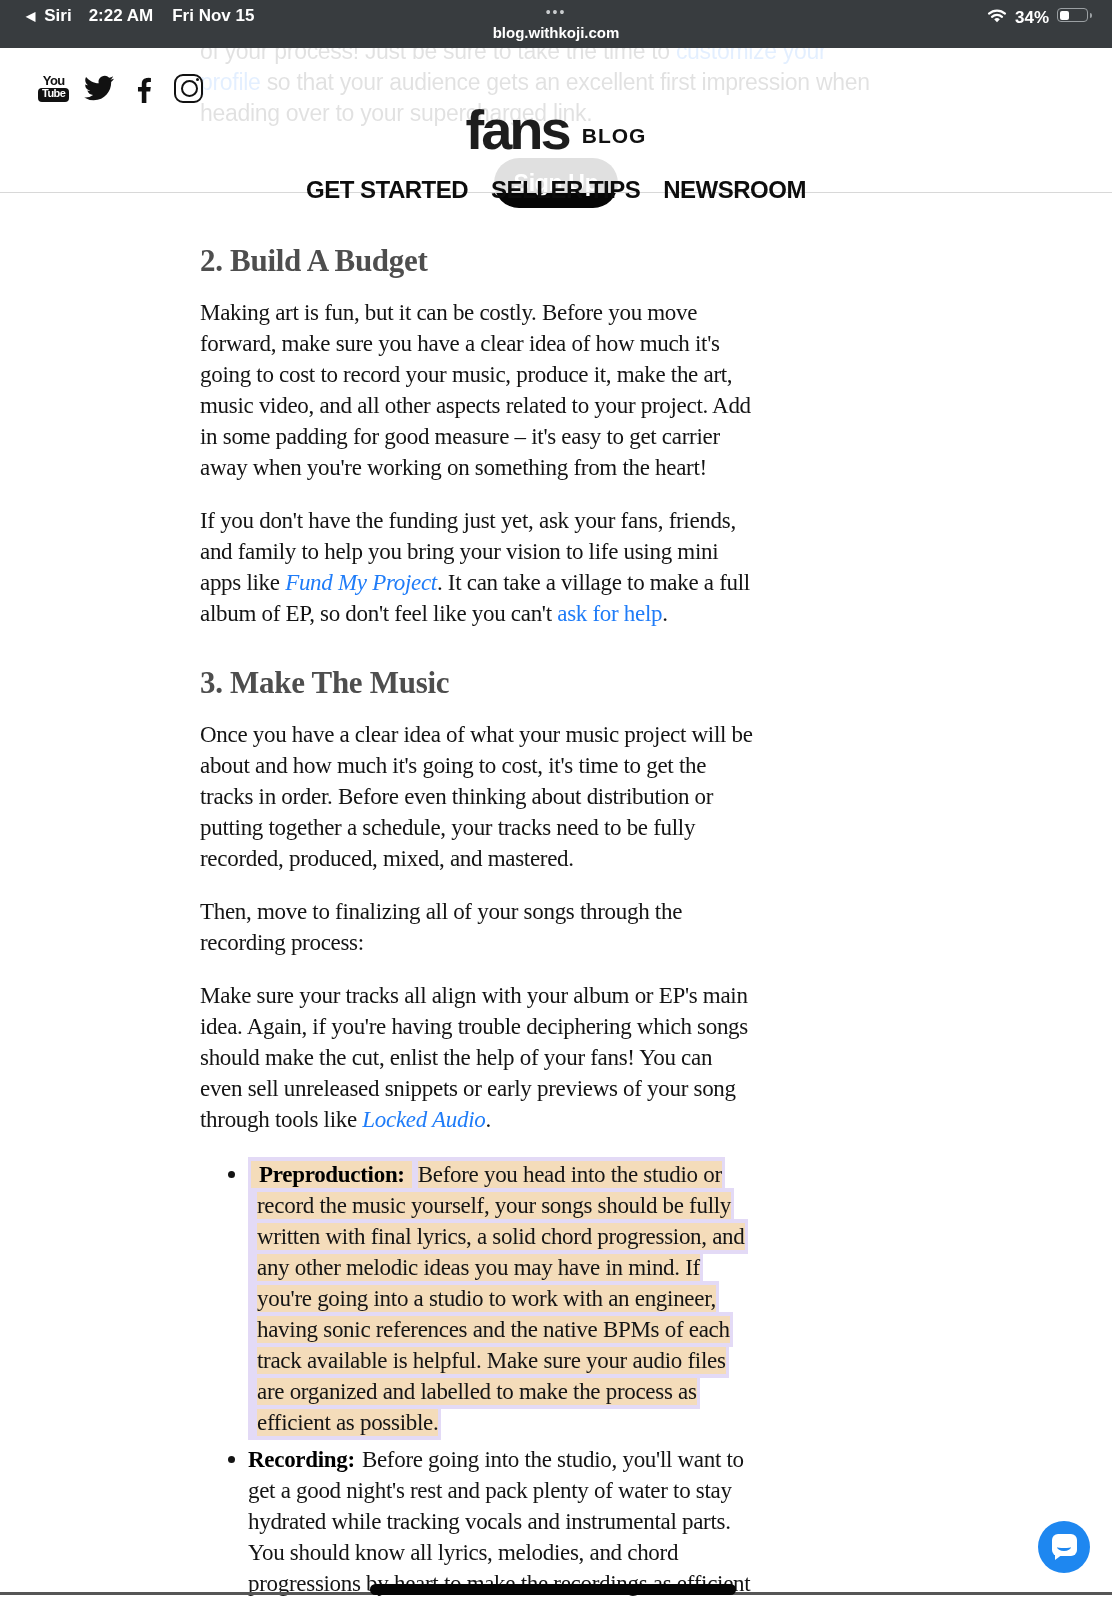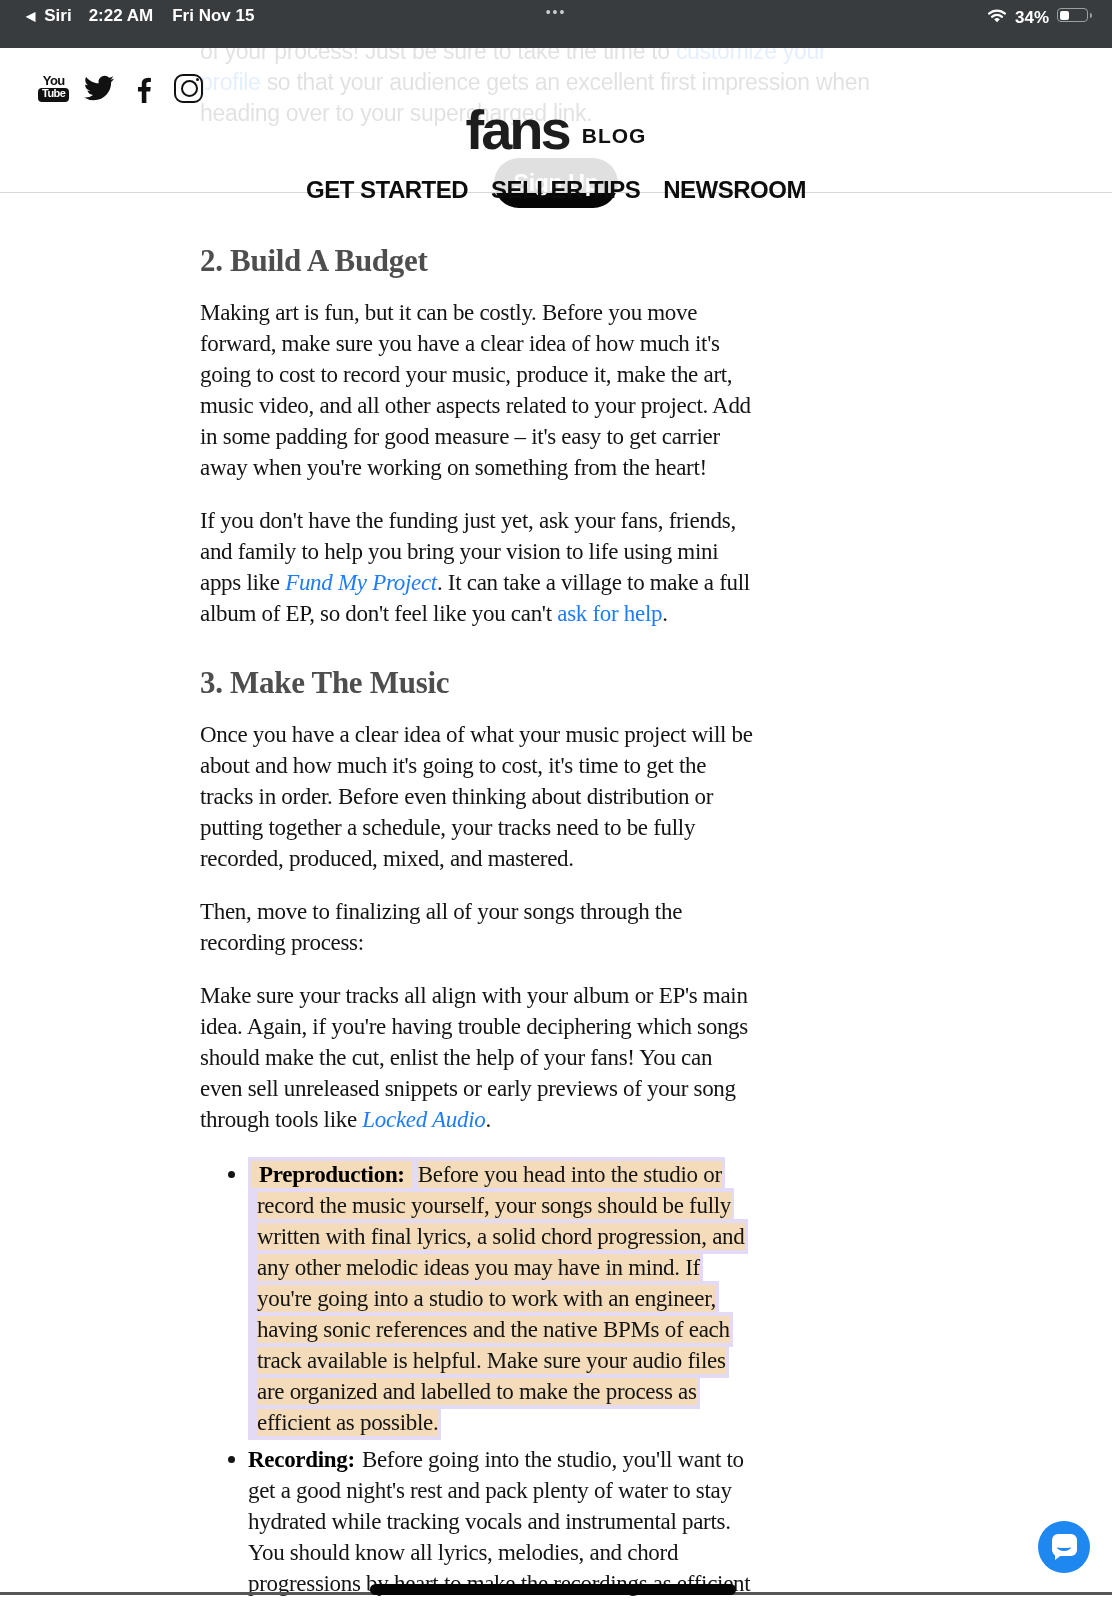--- a/index.html
+++ b/index.html
@@ -158,20 +158,21 @@
   </header>
 
   <div class="statusbar">
     <div class="sb-left">
       <span class="sb-tri">◀</span>
       <span>Siri</span>
       <span class="sb-time">2:22 AM</span>
       <span class="sb-date">Fri Nov 15</span>
     </div>
     <div class="sb-dots">•••</div>
+    <div class="sb-url">blog.withkoji.com</div>
     <div class="sb-right">
       <span class="wifi">
         <svg width="20" height="16" viewBox="0 0 20 16">
           <path d="M2 5.6a12 12 0 0116 0" fill="none" stroke="#fff" stroke-width="2.2" stroke-linecap="round"></path>
           <path d="M5 8.8a7.6 7.6 0 0110 0" fill="none" stroke="#fff" stroke-width="2.2" stroke-linecap="round"></path>
           <path d="M10 14.2L7.2 11.3a4.3 4.3 0 015.6 0z" fill="#fff"></path>
         </svg>
       </span>
       <span>34%</span>
       <span class="battery">

